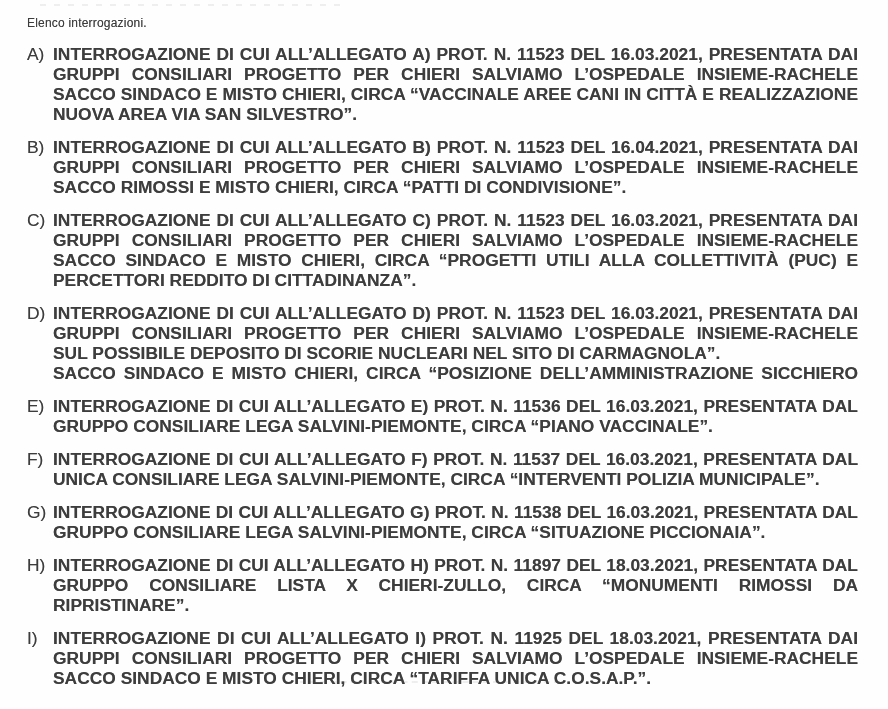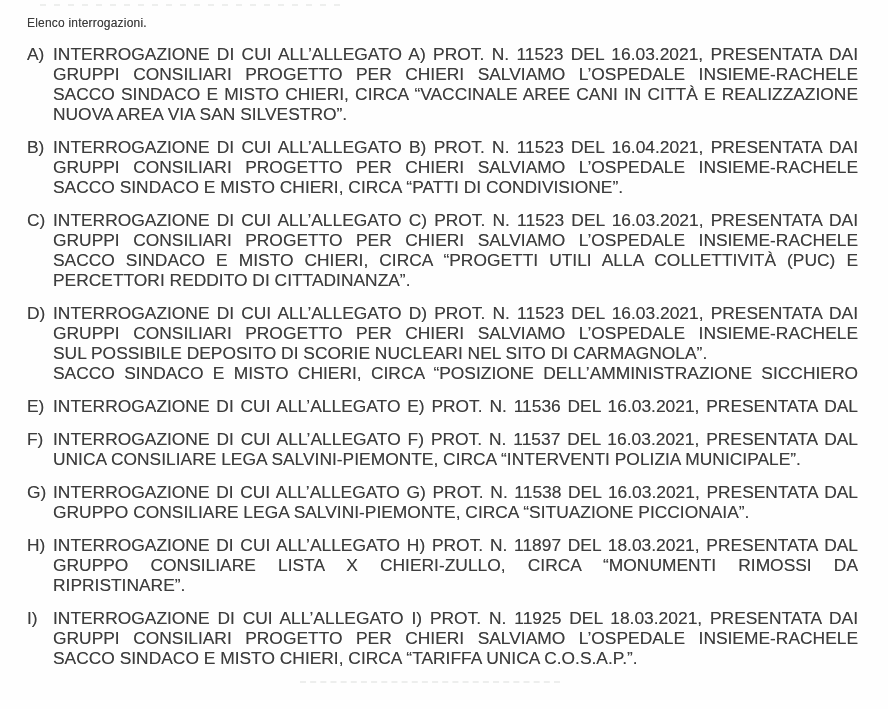--- a/index.html
+++ b/index.html
@@ -16,21 +16,21 @@
     font-size: 12px; line-height: 20px;
     margin-bottom: 11px; letter-spacing: 0.2px;
     text-shadow: 0 0 0.5px rgba(60,60,60,0.55);
   }
   .item { display: flex; margin-bottom: 13px; }
   .label {
     flex: 0 0 26px; width: 26px;
     font-size: 17.4px; line-height: 20px;
     text-shadow: 0 0 0.5px rgba(60,60,60,0.55);
   }
-  .text { flex: 0 0 805px; width: 805px; }
+  .text { flex: 0 0 805px; width: 805px; font-weight: bold; }
   .line {
     font-size: 17.4px; line-height: 20px;
     text-align: justify;
     text-shadow: 0 0 0.5px rgba(60,60,60,0.55);
   }
   .line.just { text-align-last: justify; }
   .artifact-top {
     position: absolute; left: 40px; top: 4px; width: 300px; height: 2px;
     background: repeating-linear-gradient(90deg,
       rgba(120,130,120,0.12) 0 6px, rgba(0,0,0,0) 6px 14px);
@@ -56,21 +56,21 @@
           <div class="line just">SACCO SINDACO E MISTO CHIERI, CIRCA “VACCINALE AREE CANI IN CITTÀ E REALIZZAZIONE</div>
           <div class="line">NUOVA AREA VIA SAN SILVESTRO”.</div>
         </div>
   </div>
 
   <div class="item">
     <span class="label">B)</span>
     <div class="text">
           <div class="line just">INTERROGAZIONE DI CUI ALL’ALLEGATO B) PROT. N. 11523 DEL 16.04.2021, PRESENTATA DAI</div>
           <div class="line just">GRUPPI CONSILIARI PROGETTO PER CHIERI SALVIAMO L’OSPEDALE INSIEME-RACHELE</div>
-          <div class="line">SACCO SINDACO E MISTO CHIERI, CIRCA “PATTI DI CONDIVISIONE”.</div>
+          <div class="line">SACCO RIMOSSI E MISTO CHIERI, CIRCA “PATTI DI CONDIVISIONE”.</div>
         </div>
   </div>
 
   <div class="item">
     <span class="label">C)</span>
     <div class="text">
           <div class="line just">INTERROGAZIONE DI CUI ALL’ALLEGATO C) PROT. N. 11523 DEL 16.03.2021, PRESENTATA DAI</div>
           <div class="line just">GRUPPI CONSILIARI PROGETTO PER CHIERI SALVIAMO L’OSPEDALE INSIEME-RACHELE</div>
           <div class="line just">SACCO SINDACO E MISTO CHIERI, CIRCA “PROGETTI UTILI ALLA COLLETTIVITÀ (PUC) E</div>
           <div class="line">PERCETTORI REDDITO DI CITTADINANZA”.</div>
@@ -84,20 +84,21 @@
           <div class="line just">GRUPPI CONSILIARI PROGETTO PER CHIERI SALVIAMO L’OSPEDALE INSIEME-RACHELE</div>
           <div class="line">SUL POSSIBILE DEPOSITO DI SCORIE NUCLEARI NEL SITO DI CARMAGNOLA”.</div>
           <div class="line just">SACCO SINDACO E MISTO CHIERI, CIRCA “POSIZIONE DELL’AMMINISTRAZIONE SICCHIERO</div>
         </div>
   </div>
 
   <div class="item">
     <span class="label">E)</span>
     <div class="text">
           <div class="line just">INTERROGAZIONE DI CUI ALL’ALLEGATO E) PROT. N. 11536 DEL 16.03.2021, PRESENTATA DAL</div>
+          <div class="line">GRUPPO CONSILIARE LEGA SALVINI-PIEMONTE, CIRCA “PIANO VACCINALE”.</div>
         </div>
   </div>
 
   <div class="item">
     <span class="label">F)</span>
     <div class="text">
           <div class="line just">INTERROGAZIONE DI CUI ALL’ALLEGATO F) PROT. N. 11537 DEL 16.03.2021, PRESENTATA DAL</div>
           <div class="line">UNICA CONSILIARE LEGA SALVINI-PIEMONTE, CIRCA “INTERVENTI POLIZIA MUNICIPALE”.</div>
         </div>
   </div>

